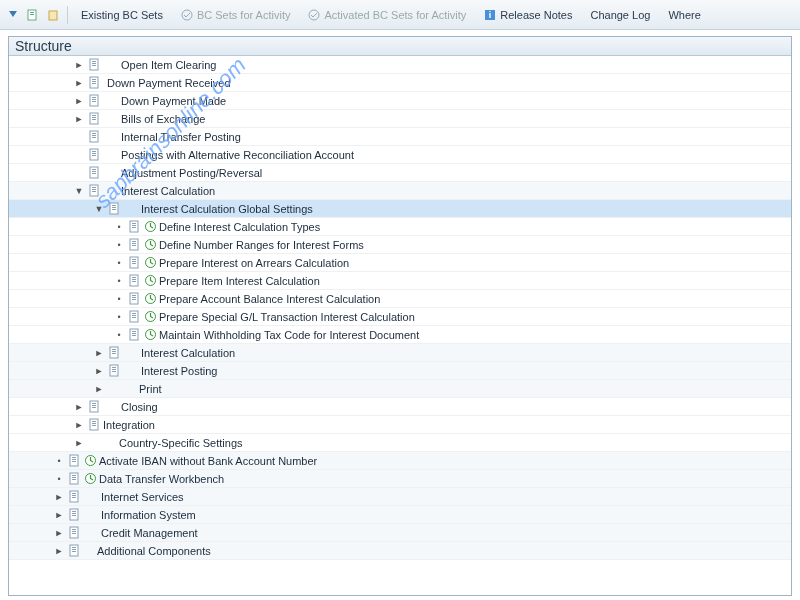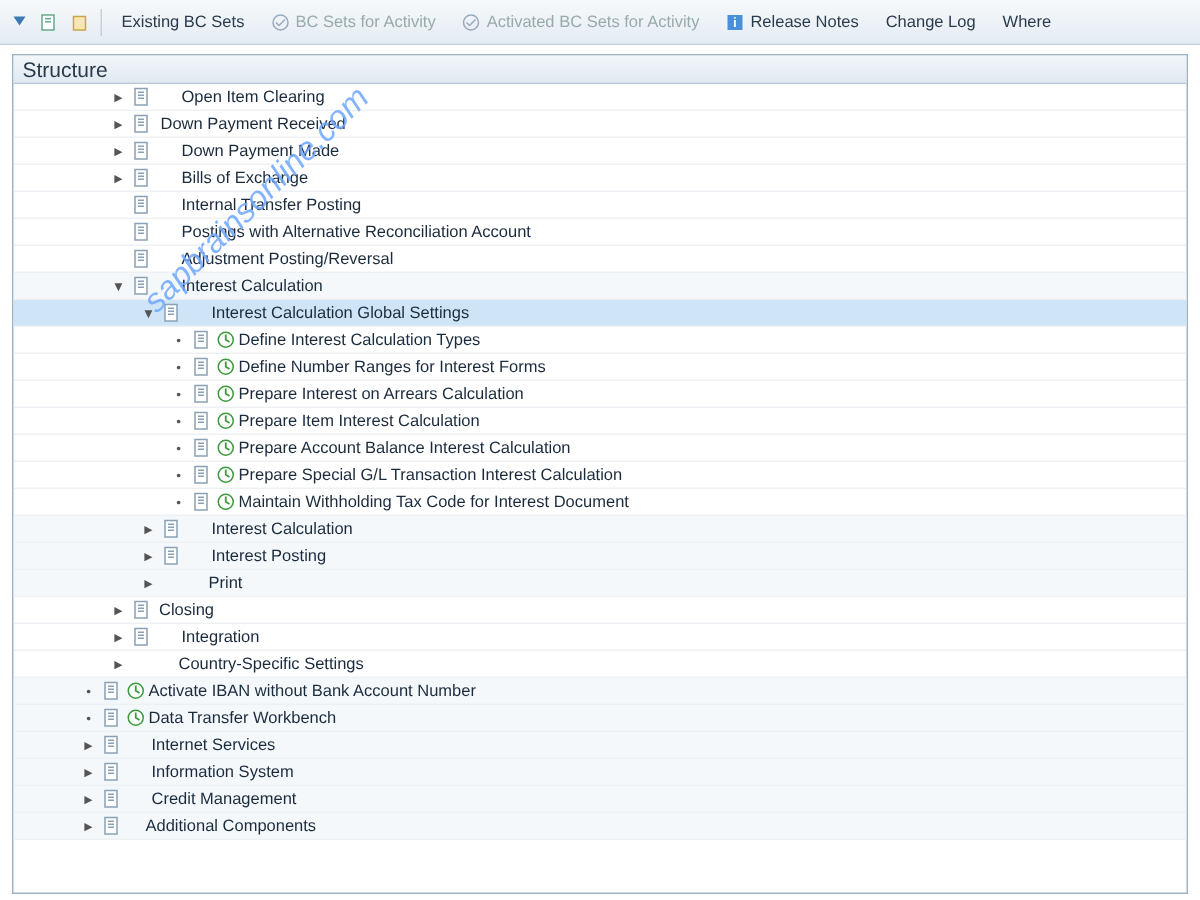--- a/index.html
+++ b/index.html
@@ -430,34 +430,34 @@
         <span class="indent" style="width: 60px;"></span>
         <span class="expander">►</span>
         <span class="doc-ic">
           <svg width="13" height="13" viewBox="0 0 13 13">
             <rect x="2" y="1" width="8" height="11" fill="#fff" stroke="#8aa0b4"></rect>
             <rect x="4" y="3" width="4" height="1" fill="#8aa0b4"></rect>
             <rect x="4" y="5" width="4" height="1" fill="#8aa0b4"></rect>
             <rect x="4" y="7" width="4" height="1" fill="#8aa0b4"></rect>
           </svg>
         </span>
-        <span class="label" style="margin-left: 3px;">Closing</span>
-      </div>
-      <div class="row">
-        <span class="indent" style="width: 60px;"></span>
-        <span class="expander">►</span>
-        <span class="doc-ic">
-          <svg width="13" height="13" viewBox="0 0 13 13">
-            <rect x="2" y="1" width="8" height="11" fill="#fff" stroke="#8aa0b4"></rect>
-            <rect x="4" y="3" width="4" height="1" fill="#8aa0b4"></rect>
-            <rect x="4" y="5" width="4" height="1" fill="#8aa0b4"></rect>
-            <rect x="4" y="7" width="4" height="1" fill="#8aa0b4"></rect>
-          </svg>
-        </span>
-        <span class="label" style="margin-left: 18px;">Integration</span>
+        <span class="label" style="margin-left: 18px;">Closing</span>
+      </div>
+      <div class="row">
+        <span class="indent" style="width: 60px;"></span>
+        <span class="expander">►</span>
+        <span class="doc-ic">
+          <svg width="13" height="13" viewBox="0 0 13 13">
+            <rect x="2" y="1" width="8" height="11" fill="#fff" stroke="#8aa0b4"></rect>
+            <rect x="4" y="3" width="4" height="1" fill="#8aa0b4"></rect>
+            <rect x="4" y="5" width="4" height="1" fill="#8aa0b4"></rect>
+            <rect x="4" y="7" width="4" height="1" fill="#8aa0b4"></rect>
+          </svg>
+        </span>
+        <span class="label" style="">Integration</span>
       </div>
       <div class="row">
         <span class="indent" style="width: 60px;"></span>
         <span class="expander">►</span>
         <span class="label" style="margin-left: 32px;">Country-Specific Settings</span>
       </div>
       <div class="row zebra">
         <span class="indent" style="width: 40px;"></span>
         <span class="expander">•</span>
         <span class="doc-ic">

